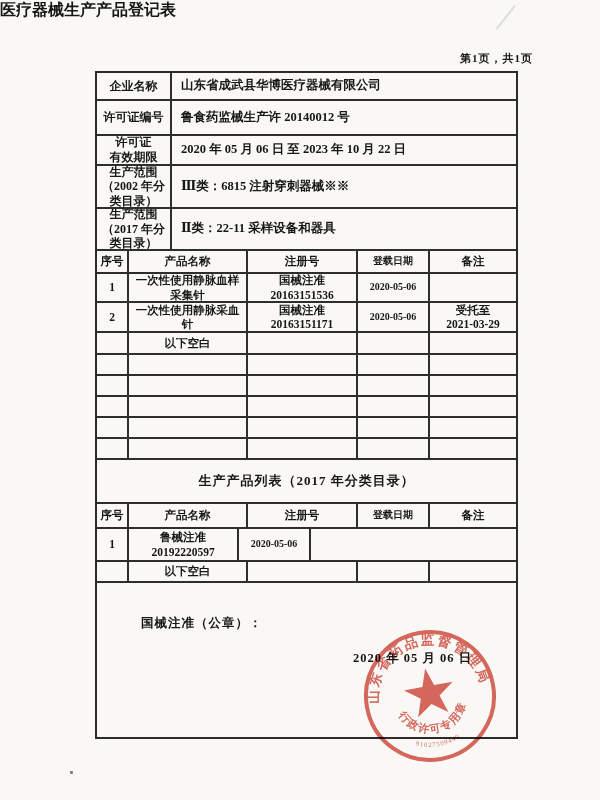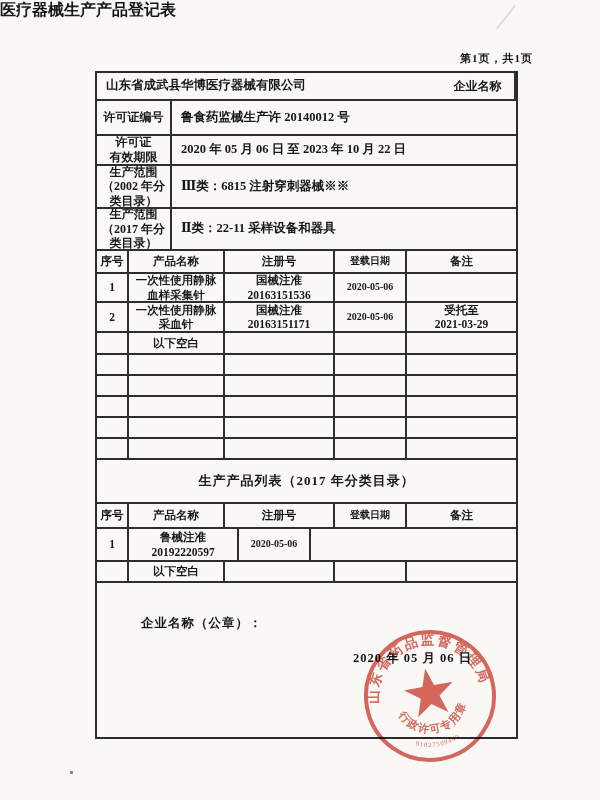--- a/index.html
+++ b/index.html
@@ -34,21 +34,21 @@
     display: flex; align-items: center; justify-content: center;
     text-align: center; line-height: 1.22; padding: 1px 2px;
   }
   .c.endc { border-right: none; }
   .pre { white-space: pre-line; }
   
   .w-lbl { width: 75px; font-size: 12px; }
   .w-val { flex: 1; justify-content: flex-start; text-align: left; padding-left: 9px; font-size: 12.5px; }
   
   .w-no   { width: 32px;  font-size: 11.5px; }
-  .w-name { width: 96px; font-size: 11.5px; }
+  .w-name { width: 119px; font-size: 11.5px; }
   .w-reg  { width: 110px; font-size: 11.5px; }
   .w-date { width: 72px;  font-size: 10px; }
   .w-note { flex: 1;      font-size: 11.5px; }
   .sect-title { align-items: center; justify-content: center; display: flex; font-size: 13px; letter-spacing: 1px; }
   .footer-box { position: relative; }
   .issuer { position: absolute; left: 44px; top: 32px; font-size: 12.5px; letter-spacing: 1px; }
   .issue-date { position: absolute; left: 256px; top: 67px; font-size: 12.5px; letter-spacing: 1px; z-index: 2; }
   .stamp-wrap {
     position: absolute; left: 352px; top: 618px; width: 156px; height: 156px;
     transform: rotate(-10deg);
@@ -69,22 +69,22 @@
 </style>
 </head>
 <body>
 
 <div class="doc-title">医疗器械生产产品登记表</div>
 <div class="page-ind">第1页，共1页</div>
 
 <div class="formbox">
 
   <div class="row" style="height:28px">
+    <div class="c w-lbl pre">企业名称</div>
     <div class="c w-val endc">山东省成武县华博医疗器械有限公司</div>
-    <div class="c w-lbl pre">企业名称</div>
   </div>
   <div class="row" style="height:35px">
     <div class="c w-lbl pre">许可证编号</div>
     <div class="c w-val endc">鲁食药监械生产许 20140012 号</div>
   </div>
   <div class="row" style="height:30px">
     <div class="c w-lbl pre">许可证
 有效期限</div>
     <div class="c w-val endc">2020 年 05 月 06 日 至 2023 年 10 月 22 日</div>
   </div>
@@ -190,21 +190,21 @@
   </div>
   <div class="row" style="height:21px">
     <div class="c w-no"></div>
     <div class="c w-name">以下空白</div>
     <div class="c w-reg"></div>
     <div class="c w-date"></div>
     <div class="c w-note endc"></div>
   </div>
 
   <div class="row last footer-box" style="height:110px">
-    <div class="issuer">企业名称（公章）：</div>
+    <div class="issuer">国械注准（公章）：</div>
     <div class="issue-date">2020 年 05 月 06 日</div>
   </div>
 </div>
 
 <div class="stamp-wrap">
   <svg viewBox="0 0 156 156" xmlns="http://www.w3.org/2000/svg">
     <defs>
       <path id="arcOrg" d="M 29.1,95.8 A 52,52 0 1 1 126.9,95.8" fill="none"></path>
       <path id="arcSub" d="M 44,92 A 36.8,36.8 0 0 0 112,92" fill="none"></path>
       <path id="arcSerial" d="M 38,112 A 56,56 0 0 0 118,112" fill="none"></path>

